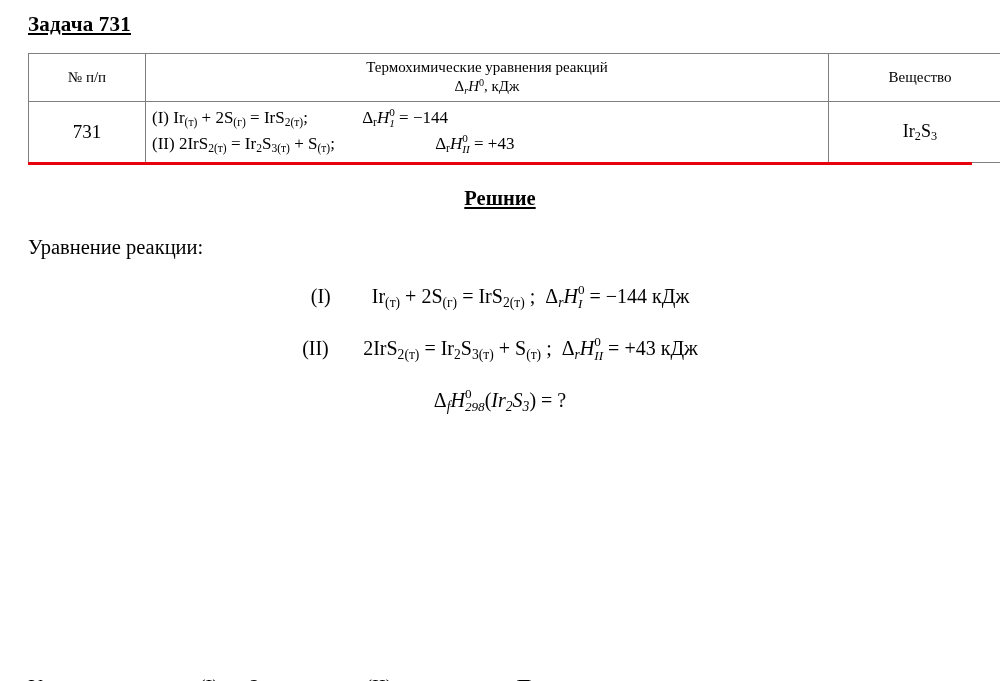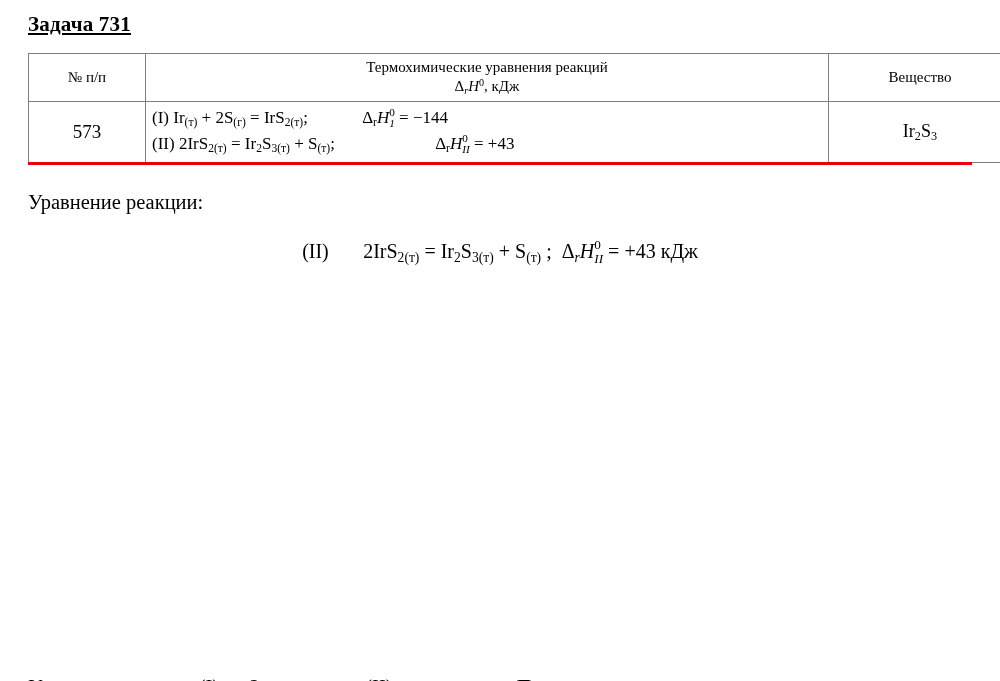--- a/index.html
+++ b/index.html
@@ -146,48 +146,59 @@
           <td class="c-num">№ п/п</td>
           <td class="c-eq">
             <div>Термохимические уравнения реакций</div>
             <div>
               <span class="dlt">Δ</span><sub class="it">r</sub><span class="it">H</span><sup>0</sup><span>, кДж</span>
             </div>
           </td>
           <td class="c-sub">Вещество</td>
         </tr>
         <tr>
-          <td class="rownum">573</td>
+          <td class="rownum">731</td>
           <td class="eqcell">
             <span class="eqline">
               <span class="lbl">(I)</span>
               <span>Ir<sub>(т)</sub> + 2S<sub>(г)</sub> = IrS<sub>2(т)</sub>;</span>
               <span class="dh">Δ<sub>r</sub><span class="it">H</span><span class="sub-sup"><span>0</span><br><i>1</i></span> = −144</span>
             </span>
             <span class="eqline">
               <span class="lbl">(II)</span>
               <span>2IrS<sub>2(т)</sub> = Ir<sub>2</sub>S<sub>3(т)</sub> + S<sub>(т)</sub>;</span>
               <span class="dh" style="margin-left:96px">Δ<sub>r</sub><span class="it">H</span><span class="sub-sup"><span>0</span><br><i>II</i></span> = +43</span>
             </span>
           </td>
           <td class="c-sub subcell">Ir<sub>2</sub>S<sub>3</sub></td>
         </tr>
       </tbody>
     </table>
     <div class="redline"></div>
   </div>
 
+  <div class="solution-title">Решние</div>
 
   <div class="para">Уравнение реакции:</div>
 
+  <div class="eq-block">
+    <span class="rn">(I)</span>
+    <span class="body">
+      <span>Ir<sub>(т)</sub>  + 2S<sub>(г)</sub> = IrS<sub>2(т)</sub> ;</span>
+      <span>&nbsp;Δ<sub class="it">r</sub><span class="it">H</span><span class="sub-sup"><span>0</span><br><i>I</i></span> = −144 кДж</span>
+    </span>
+  </div>
 
   <div class="eq-block">
     <span class="rn">(II)</span>
     <span class="body">
       <span>2IrS<sub>2(т)</sub>  =  Ir<sub>2</sub>S<sub>3(т)</sub> + S<sub>(т)</sub> ;</span>
       <span>&nbsp;Δ<sub class="it">r</sub><span class="it">H</span><span class="sub-sup"><span>0</span><br><i>II</i></span> = +43 кДж</span>
     </span>
   </div>
 
+  <div class="eq-centered">
+    <span>Δ<sub class="it">f</sub><span class="it">H</span><span class="sub-sup"><span>0</span><br><i>298</i></span>(<span class="it">Ir</span><sub class="it">2</sub><span class="it">S</span><sub class="it">3</sub>) = ?</span>
+  </div>
 
   <div class="bottom-para">Умножим реакцию (I) на 2, а реакцию (II) не изменяем. Получаем:</div>
 
 </div>
 
 </body></html>

